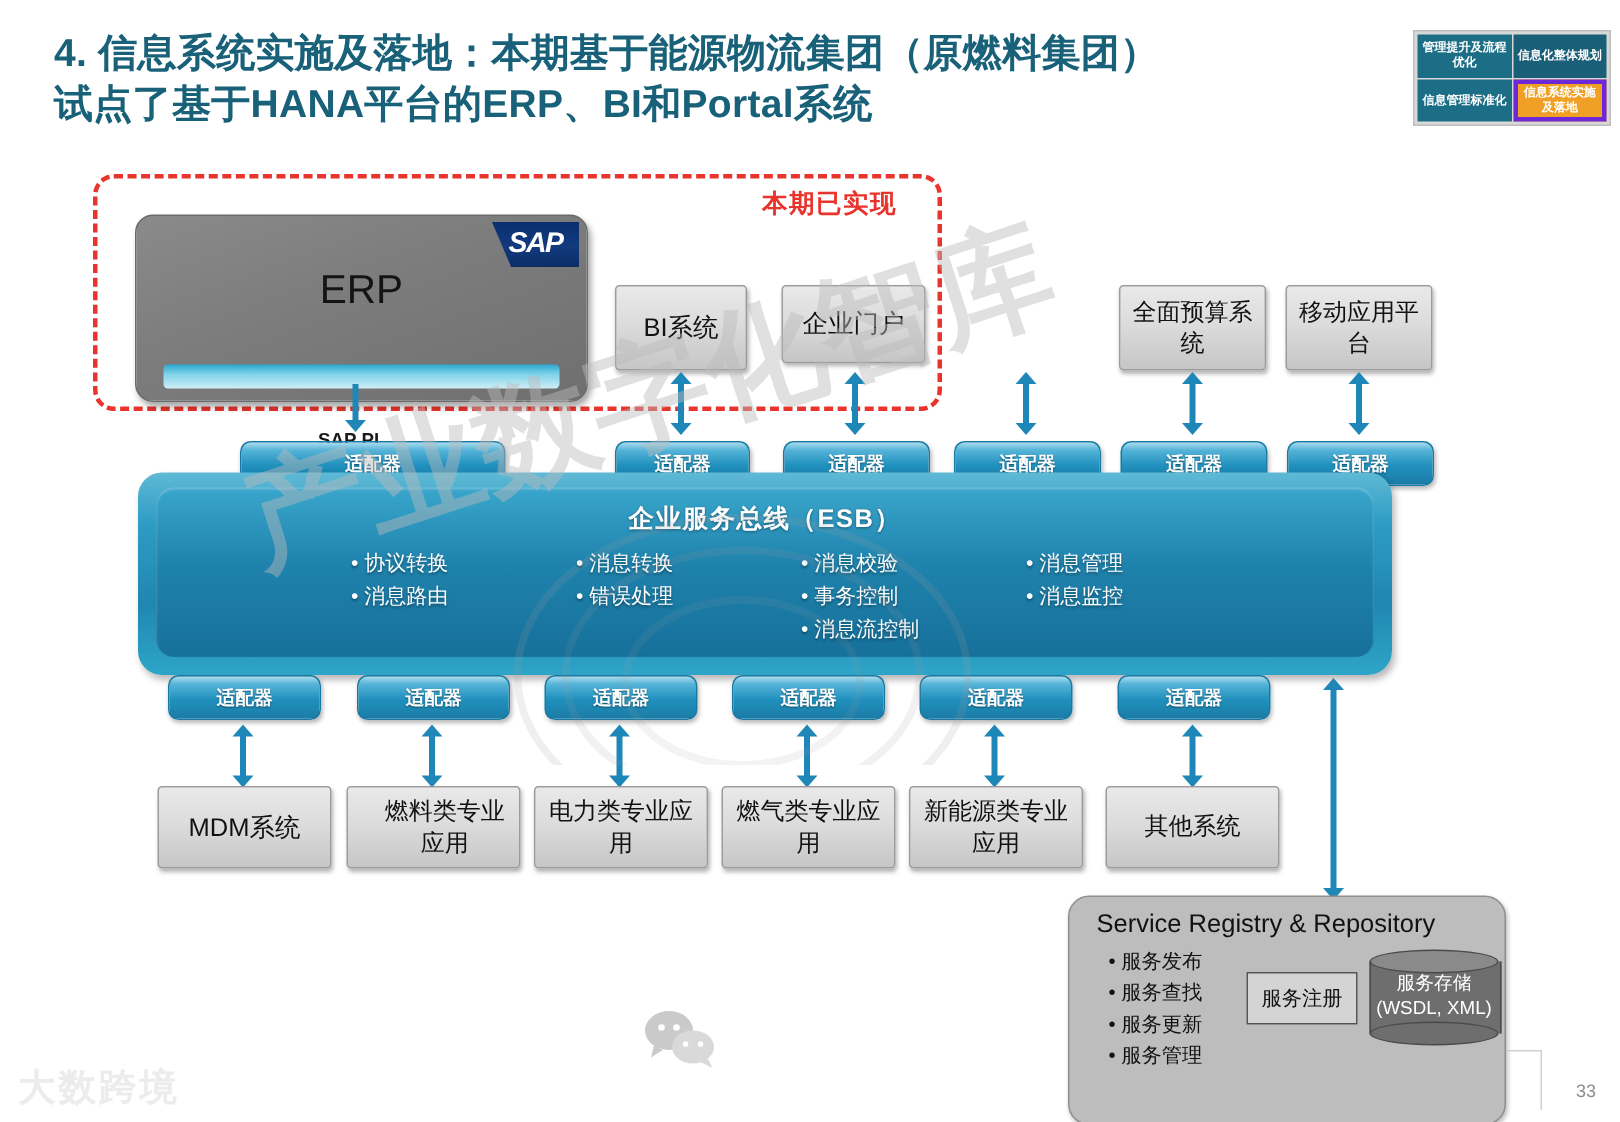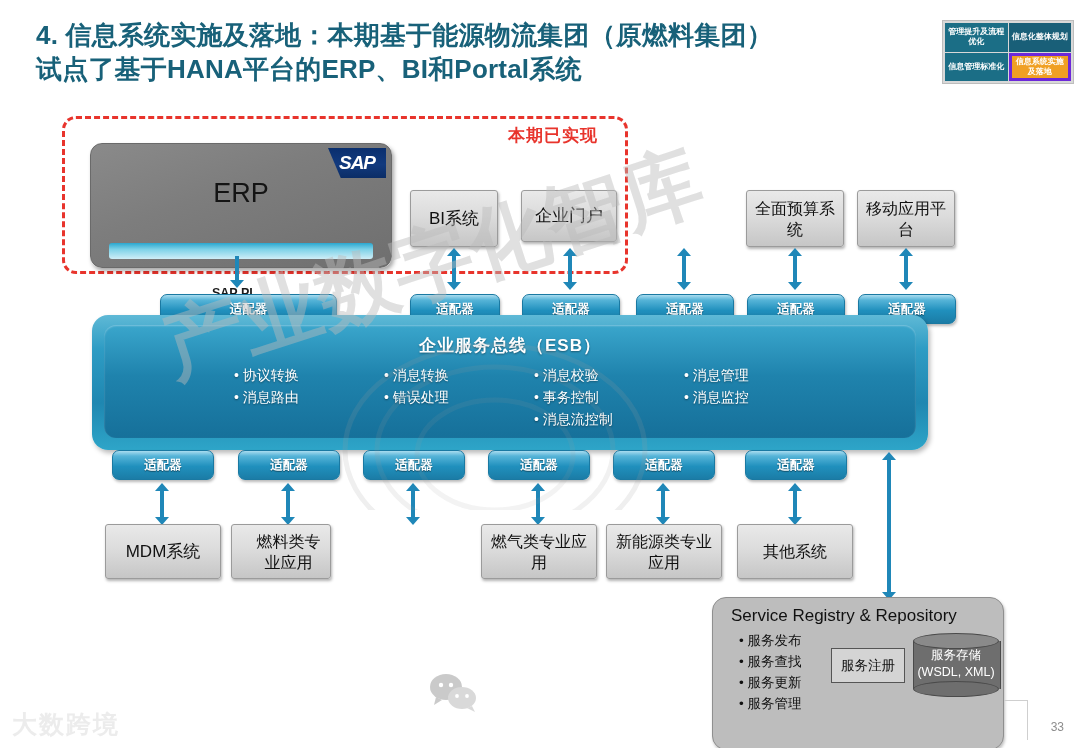--- a/index.html
+++ b/index.html
@@ -327,21 +327,22 @@
       <div class="head-dn"></div>
   </div>
 
   <div class="arrow" style="left:880px;top:452px;width:18px;height:148px;">
     <div class="shaft"></div>
       <div class="head-up"></div>
       <div class="head-dn"></div>
   </div>
 
   <div class="gbox" style="left:105px;top:524px;width:116px;height:55px;">MDM系统</div>
-  <div class="gbox small" style="left:231px;top:524px;width:100px;height:55px;padding-left:19px;">燃料类专业应用</div>
+  <div class="gbox small" style="left:231px;top:524px;width:116px;height:55px;padding-left:19px;">燃料类专业应用</div>
+  <div class="gbox small" style="left:356px;top:524px;width:116px;height:55px;">电力类专业应用</div>
   <div class="gbox small" style="left:481px;top:524px;width:116px;height:55px;">燃气类专业应用</div>
   <div class="gbox small" style="left:606px;top:524px;width:116px;height:55px;">新能源类专业应用</div>
   <div class="gbox small" style="left:737px;top:524px;width:116px;height:55px;">其他系统</div>
 
   <div class="registry">
     <div class="registry-title">Service Registry &amp; Repository</div>
     <div class="registry-bullets">
       <span class="b" style="display:block;">服务发布</span>
       <span class="b" style="display:block;">服务查找</span>
       <span class="b" style="display:block;">服务更新</span>

